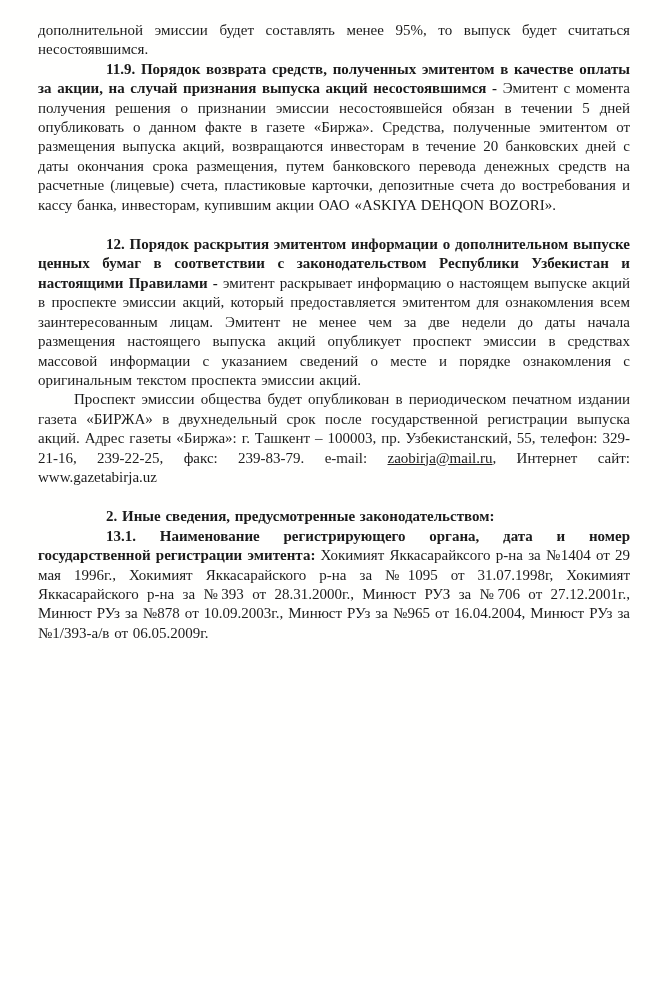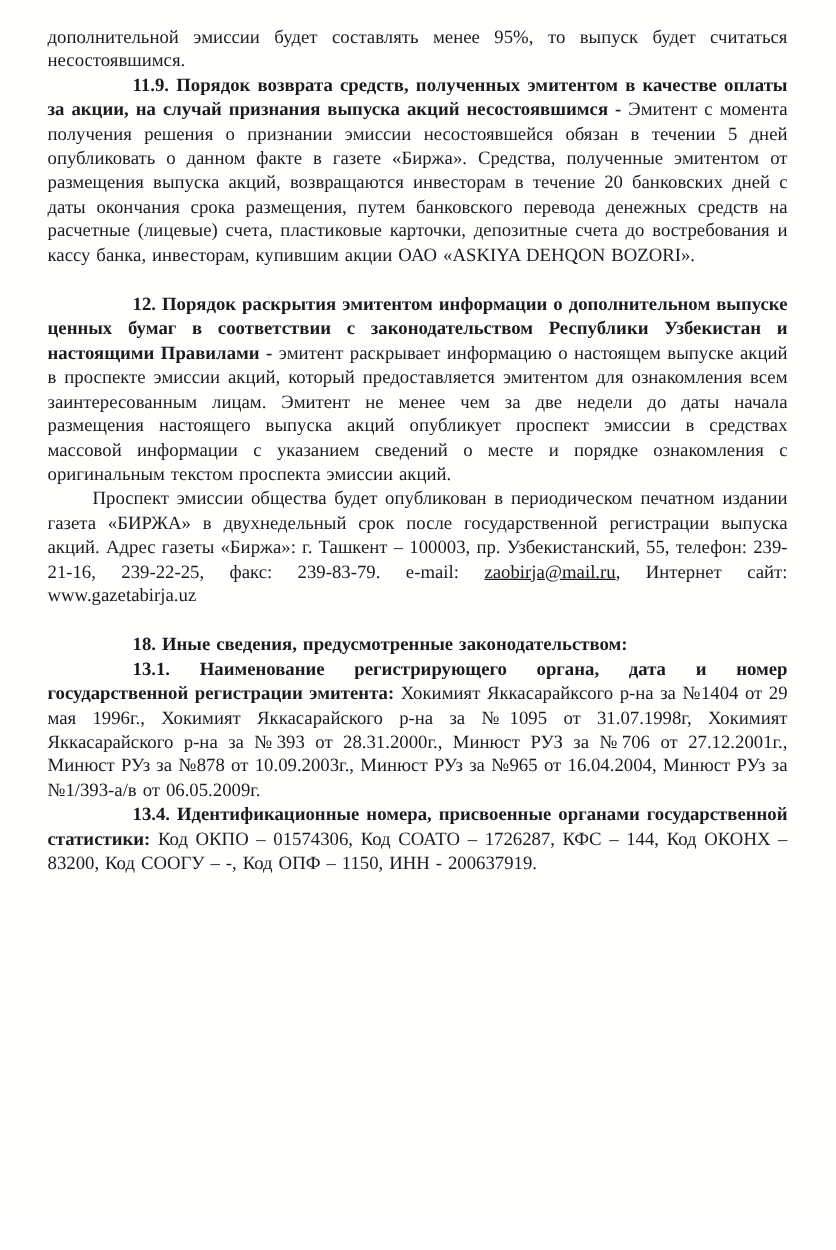--- a/index.html
+++ b/index.html
@@ -51,31 +51,28 @@
 
   <p class="para">
     <span class="lead-bold">11.9. Порядок возврата средств, полученных эмитентом в качестве оплаты за акции, на случай признания выпуска акций несостоявшимся - </span><span>Эмитент с момента получения решения о признании эмиссии несостоявшейся обязан в течении 5 дней опубликовать о данном факте в газете «Биржа». Средства, полученные эмитентом от размещения выпуска акций, возвращаются инвесторам в течение 20 банковских дней с даты окончания срока размещения, путем банковского перевода денежных средств на расчетные (лицевые) счета,  пластиковые карточки, депозитные счета до востребования и кассу банка, инвесторам, купившим акции ОАО «ASKIYA DEHQON BOZORI».</span>
   </p>
 
   <p class="para gap-before">
     <span class="lead-bold">12. Порядок раскрытия эмитентом информации о дополнительном выпуске ценных бумаг в соответствии с законодательством Республики Узбекистан и настоящими Правилами - </span><span>эмитент раскрывает информацию о настоящем выпуске акций в проспекте эмиссии акций, который предоставляется эмитентом для ознакомления всем заинтересованным лицам. Эмитент не менее чем за две недели до даты начала размещения настоящего выпуска акций опубликует проспект эмиссии в средствах массовой информации с указанием сведений о месте и порядке ознакомления с оригинальным текстом проспекта эмиссии акций.</span>
   </p>
 
   <p class="para">
-    <span>Проспект эмиссии общества будет опубликован в периодическом печатном издании газета «БИРЖА» в двухнедельный срок после государственной регистрации выпуска акций. Адрес газеты «Биржа»: г. Ташкент – 100003, пр. Узбекистанский, 55, телефон: 239-21-16, 239-22-25, факс: 239-83-79. e-mail: </span><span class="underlined">zaobirja@mail.ru</span><span>, Интернет сайт: www.gazetabirja.uz</span>
+    <span>Проспект эмиссии общества будет опубликован в периодическом печатном издании газета «БИРЖА» в двухнедельный срок после государственной регистрации выпуска акций. Адрес газеты «Биржа»: г. Ташкент – 100003, пр. Узбекистанский, 55, телефон: 329-21-16, 239-22-25, факс: 239-83-79. e-mail: </span><span class="underlined">zaobirja@mail.ru</span><span>, Интернет сайт: www.gazetabirja.uz</span>
   </p>
 
   <p class="para gap-before">
-    <span class="lead-bold">18. Иные сведения, предусмотренные законодательством:</span>
+    <span class="lead-bold">2. Иные сведения, предусмотренные законодательством:</span>
   </p>
 
   <p class="para">
     <span class="lead-bold">13.1. Наименование регистрирующего органа, дата и номер государственной регистрации эмитента: </span><span>Хокимият Яккасарайксого р-на за №1404 от 29 мая 1996г., Хокимият Яккасарайского р-на за №1095 от 31.07.1998г, Хокимият Яккасарайского р-на за №393 от 28.31.2000г., Минюст РУЗ за №706 от 27.12.2001г., Минюст РУз за №878 от 10.09.2003г., Минюст РУз за №965 от 16.04.2004, Минюст РУз за №1/393-а/в от 06.05.2009г.</span>
   </p>
 
 
 
-  <p class="para">
-    <span class="lead-bold">13.4. Идентификационные номера, присвоенные органами государственной статистики: </span><span>Код ОКПО – 01574306, Код СОАТО – 1726287, КФС – 144, Код ОКОНХ – 83200, Код СООГУ – -, Код ОПФ – 1150, ИНН - 200637919.</span>
-  </p>
 
 
 </div>
 
 </body></html>

